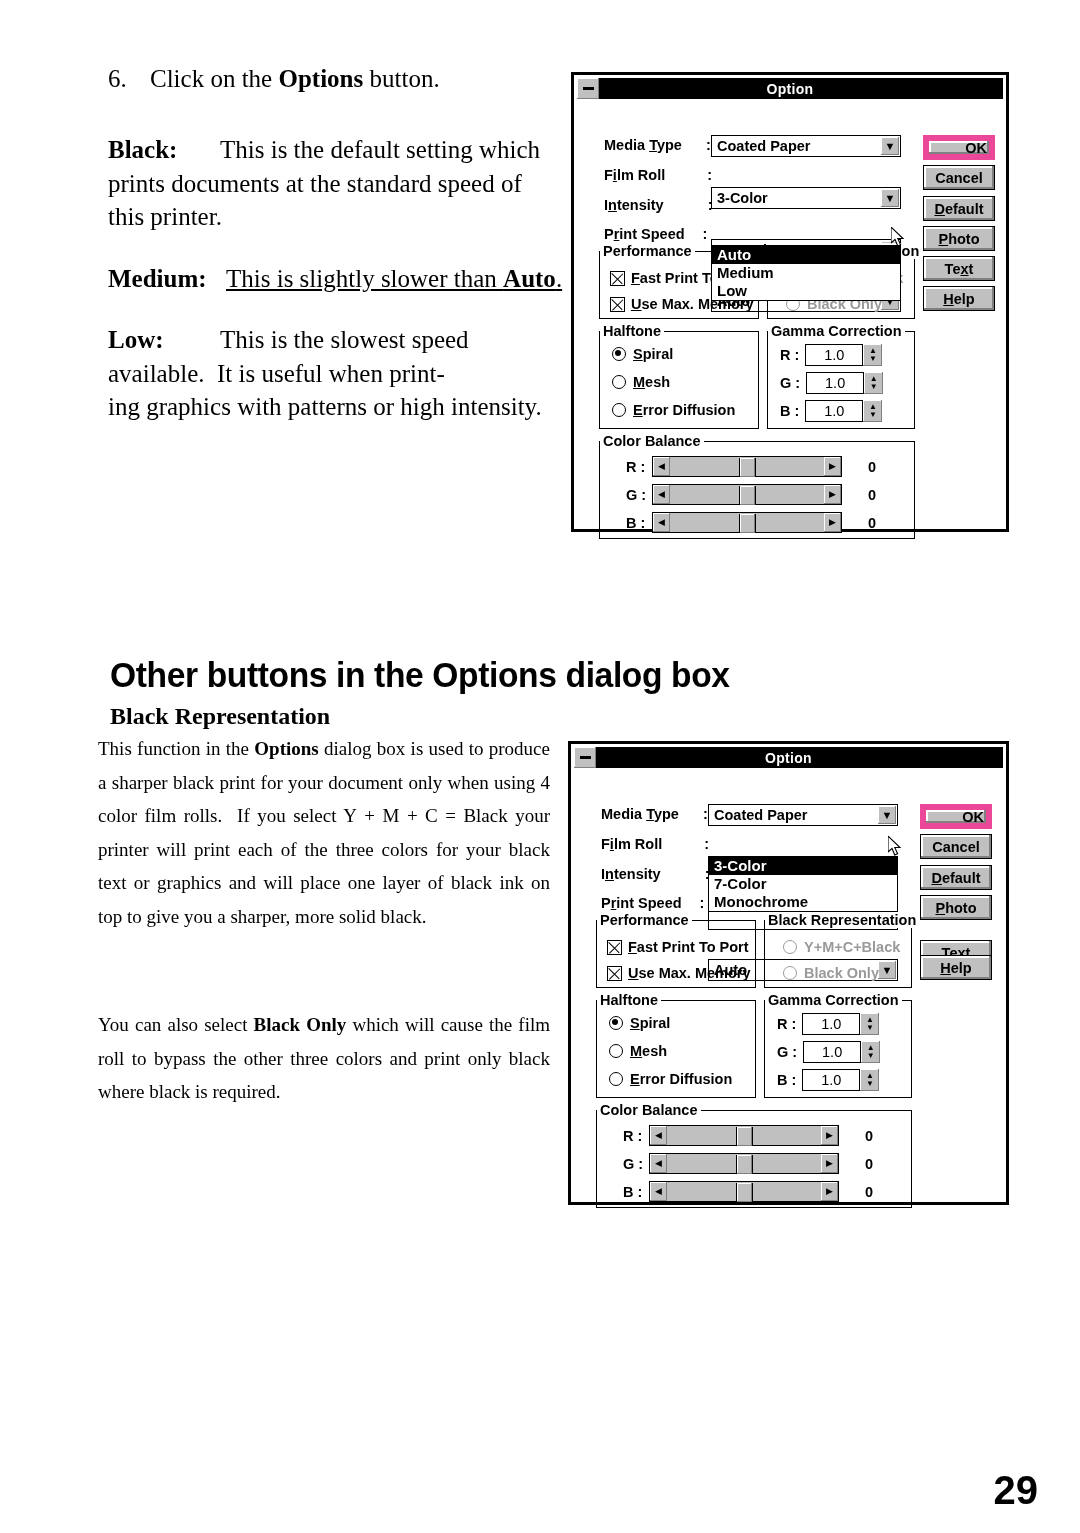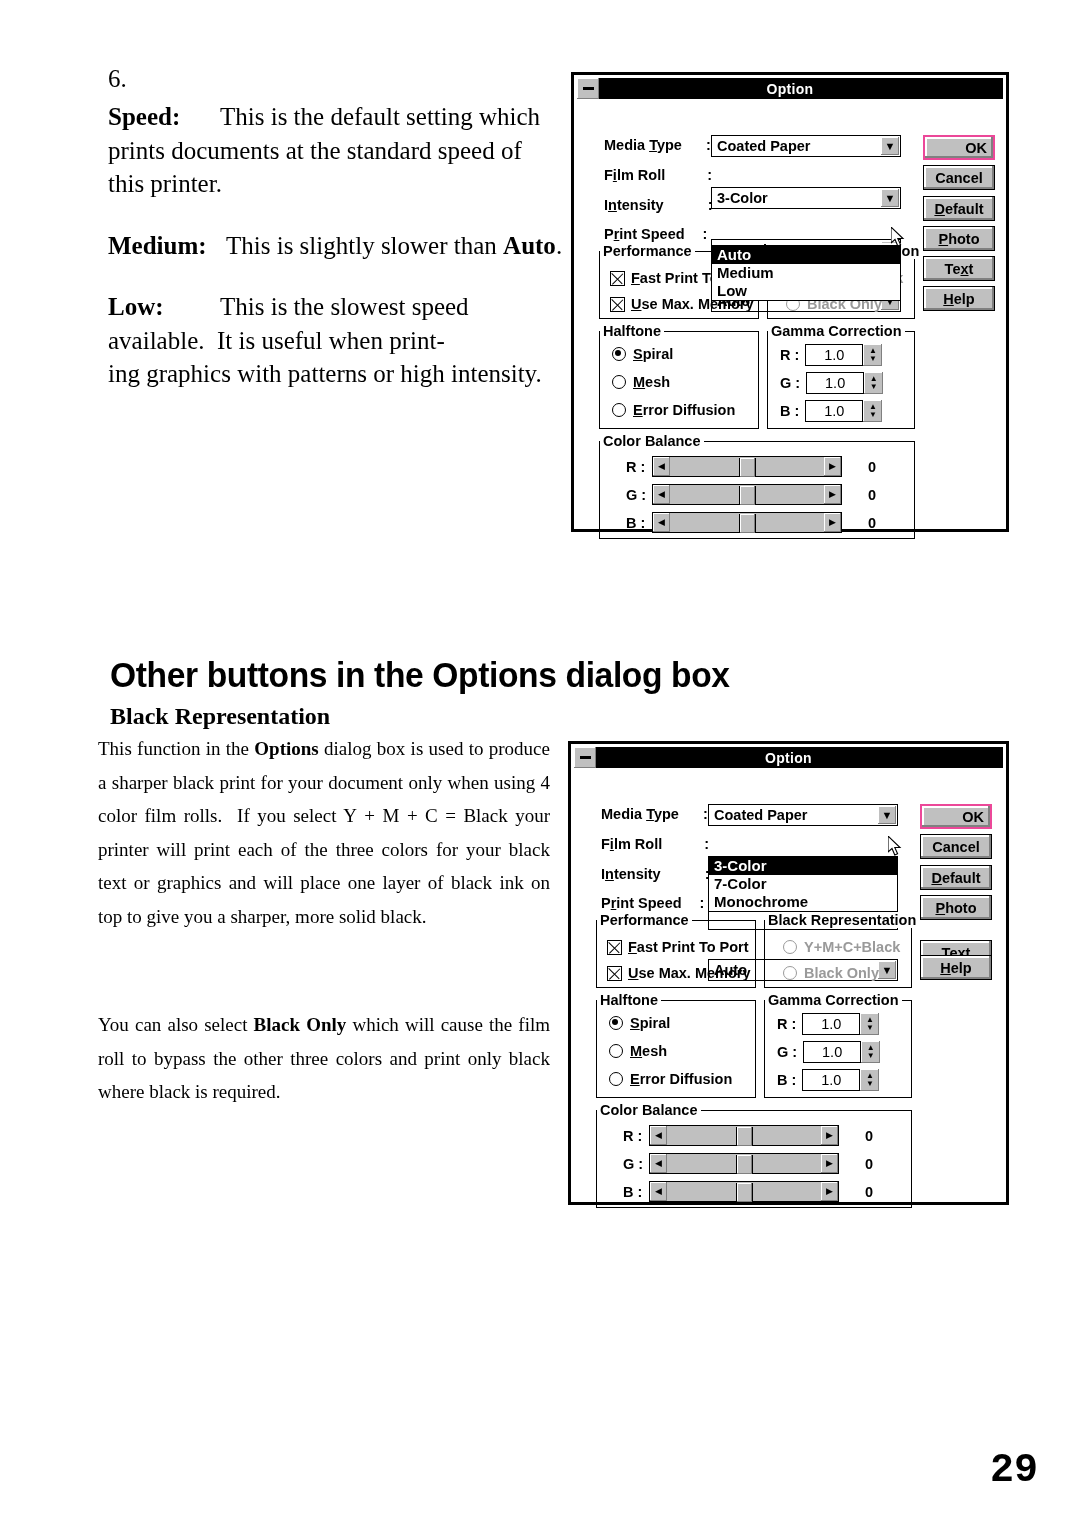--- a/index.html
+++ b/index.html
@@ -45,21 +45,21 @@
     font-size: 25px;
     line-height: 33.5px;
     margin-bottom: 28px;
   }
   .defrow .term {
     position: absolute; left: 0; top: 0;
     font-weight: bold;
     white-space: nowrap;
   }
   .defrow .desc { margin-left: 112px; }
-  .defrow.tight .desc { margin-left: 118px; }
+  .defrow.tight .desc { margin-left: 118px; text-decoration: underline; }
 
   h1.section {
     position: absolute;
     left: 110px; top: 655px;
     margin: 0;
     font-family: "Liberation Sans", sans-serif;
     font-weight: bold;
     font-size: 35px;
     letter-spacing: -0.4px;
     transform: scaleX(0.96);
@@ -81,22 +81,22 @@
     width: 452px;
     font-size: 19px;
     line-height: 33.5px;
     text-align: justify;
   }
   .flowtext.p1 { top: 732px; }
   .flowtext.p2 { top: 1008px; }
 
   .pageno {
     position: absolute;
-    right: 42px; bottom: 40px;
-    font-family: Liberation Mono, monospace;
+    right: 42px; bottom: 20px;
+    font-family: Liberation Sans, sans-serif;
     font-weight: bold;
     font-size: 40px;
   }
 
   
   .dlg {
     position: absolute;
     background: #ffffff;
     border: 3px solid #000;
     box-sizing: border-box;
@@ -299,36 +299,37 @@
     position: absolute;
     width: 72px; height: 25px;
     background: #c0c0c0;
     border: 1px solid #000;
     box-sizing: border-box;
     box-shadow: inset -2px -2px 0 #808080, inset 2px 2px 0 #ffffff;
     display: flex; align-items: center; justify-content: center;
     font-size: 14.5px; font-weight: bold;
     font-family: "Liberation Sans", sans-serif;
   }
-  .btn.default { border: 2px solid #ec4899; padding-left: 34px; }
+  .btn.default { border: 6px solid #ec4899; padding-left: 34px; }
   .u { text-decoration: underline; }
 </style>
 </head>
 <body>
 
 <div class="textcol">
 
   <div class="step">
     <span class="num">6.</span>
+    <span class="body">Click on the <b>Options</b> button.</span>
   </div>
 
 
   <div class="deflist">
     <div class="defrow">
-      <span class="term">Speed:</span>
+      <span class="term">Black:</span>
       <span class="desc">This is the default setting which prints documents at the standard speed of this printer.</span>
     </div>
     <div class="defrow tight">
       <span class="term">Medium:</span>
       <span class="desc">This&nbsp;is&nbsp;slightly&nbsp;slower&nbsp;than&nbsp;<b>Auto</b>.</span>
     </div>
     <div class="defrow">
       <span class="term">Low:</span>
       <span class="desc">This is the slowest speed available.&nbsp; It is useful when print-<br>ing graphics with patterns or high intensity.</span>
     </div>

